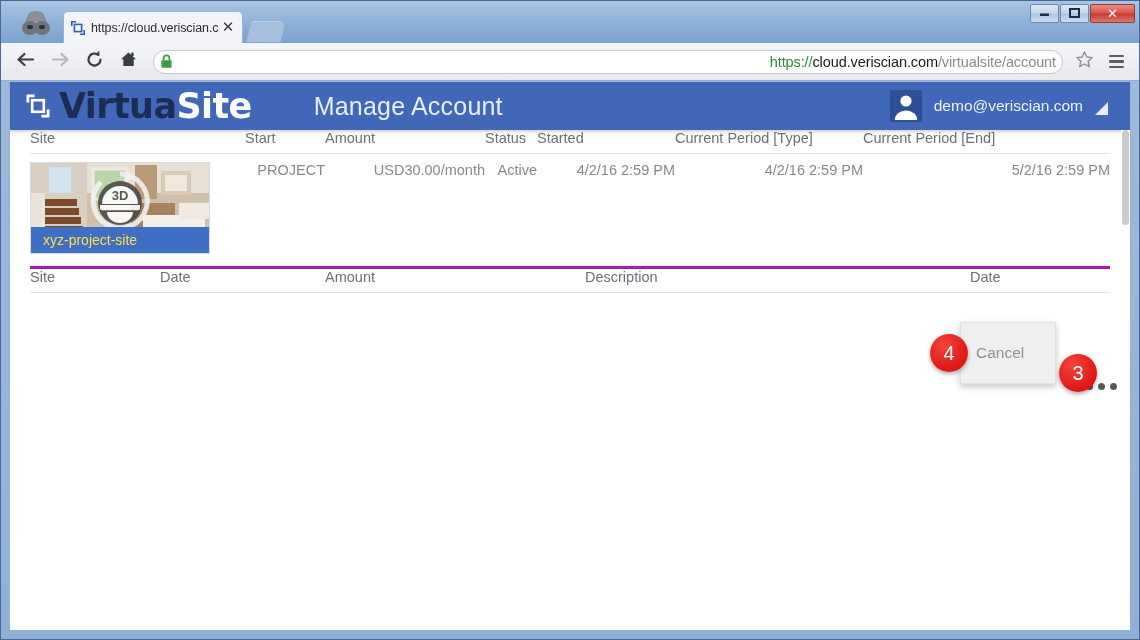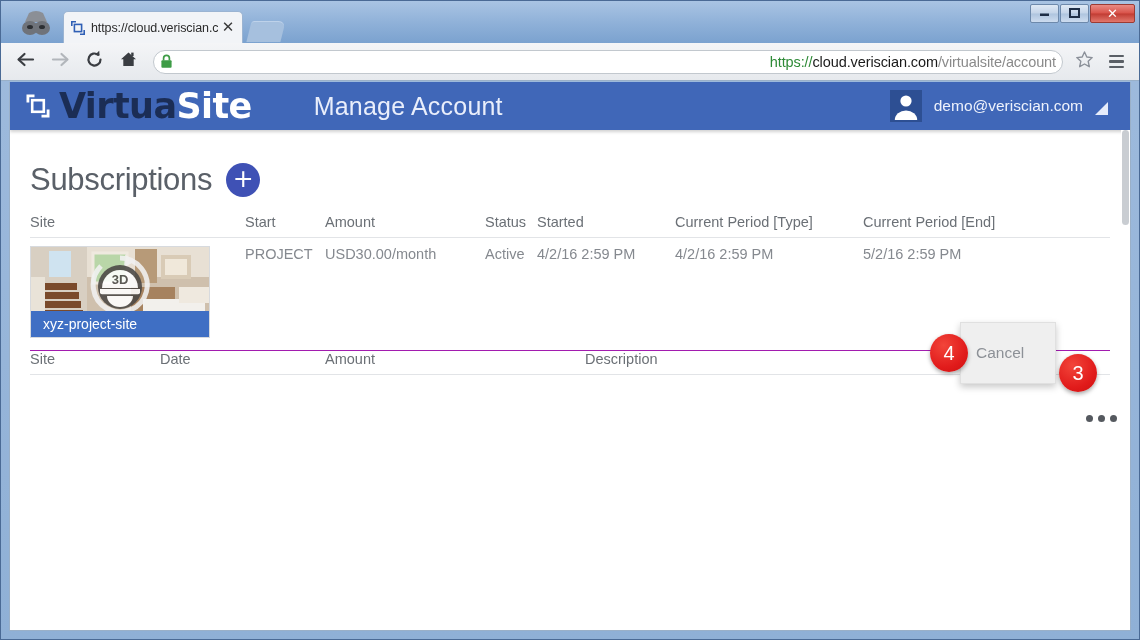--- a/index.html
+++ b/index.html
@@ -145,37 +145,37 @@
   }
 
   table { width: 100%; border-collapse: collapse; }
   thead th {
     text-align: left; font-size: 14.5px; font-weight: normal; color: #6b7076;
     padding-bottom: 7px; border-bottom: 1px solid #e2e4e7;
     white-space: nowrap;
   }
   tbody td {
     font-size: 14.5px; color: #85898f; padding-top: 8px;
-    vertical-align: top; border-bottom: 1px solid #a21caf;
+    vertical-align: top; border-bottom: 3px solid #a21caf; text-align: right;
   }
   .subs-table tbody td { padding-bottom: 12px; height: 98px; }
 
   
   .site-card {
     width: 180px; height: 92px; position: relative; overflow: hidden;
     border: 1px solid #d7dade; background: #cbb9a4;
   }
   .thumb-img { position: absolute; inset: 0; }
   .badge3d {
     position: absolute; left: 50%; top: 42%; transform: translate(-50%,-50%);
     width: 62px; height: 62px; opacity: 0.88;
   }
   .site-label {
     position: absolute; left: 0; right: 0; bottom: 0; height: 26px;
-    background: #3f6fc4; color: #ffffff; font-size: 14px;
+    background: #3f6fc4; color: #fde047; font-size: 14px;
     display: flex; align-items: center; padding-left: 12px;
   }
 
   
   .c-site   { width: 215px; }
   .c-plan   { width: 80px; }
   .c-amount { width: 160px; }
   .c-status { width: 52px; }
   .c-started{ width: 138px; }
   .c-cps    { width: 188px; }
@@ -363,24 +363,20 @@
         <span class="caret-tri"></span>
       </div>
     </div>
 
     <div class="page-scrollbar">
       <div class="thumb"></div>
     </div>
 
     <div class="content">
 
-      <div class="section-head">
-        <h1 class="section-title">Subscriptions</h1>
-        <button class="add-btn">+</button>
-      </div>
 
       <table class="subs-table">
         <thead>
           <tr>
             <th class="c-site">Site</th>
             <th class="c-plan">Start</th>
             <th class="c-amount">Amount</th>
             <th class="c-status">Status</th>
             <th class="c-started">Started</th>
             <th class="c-cps">Current Period [Type]</th>

